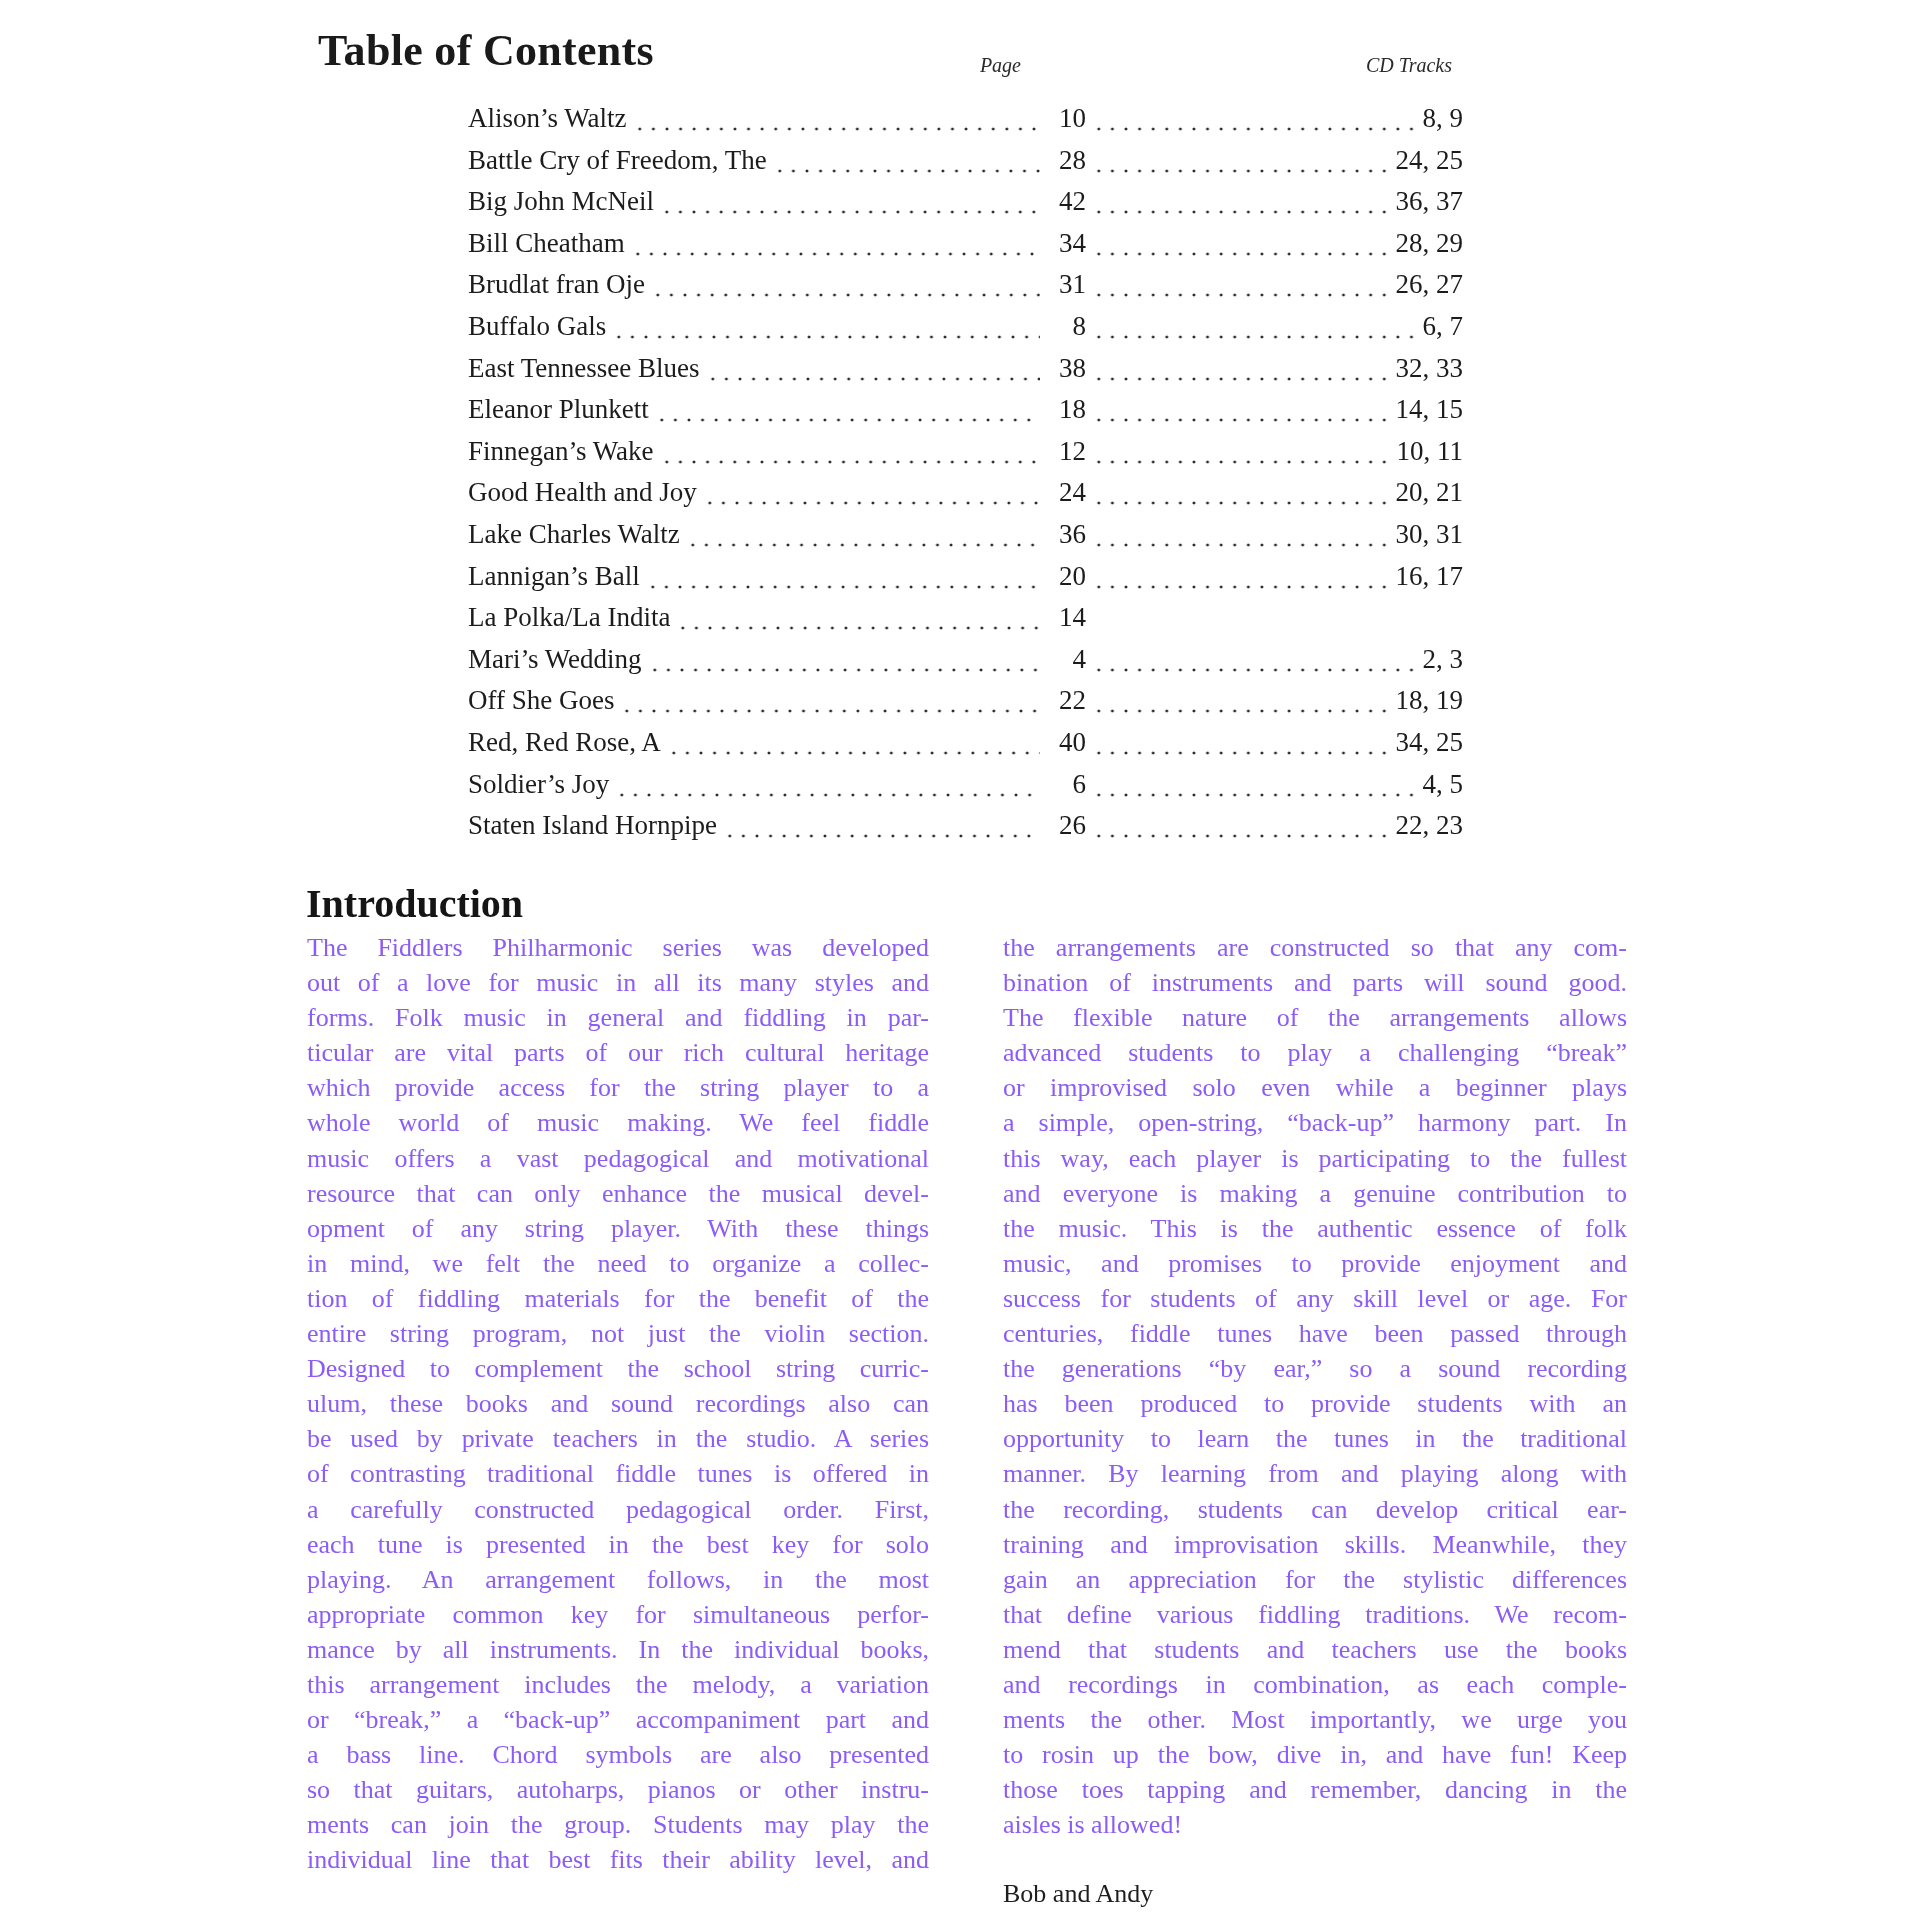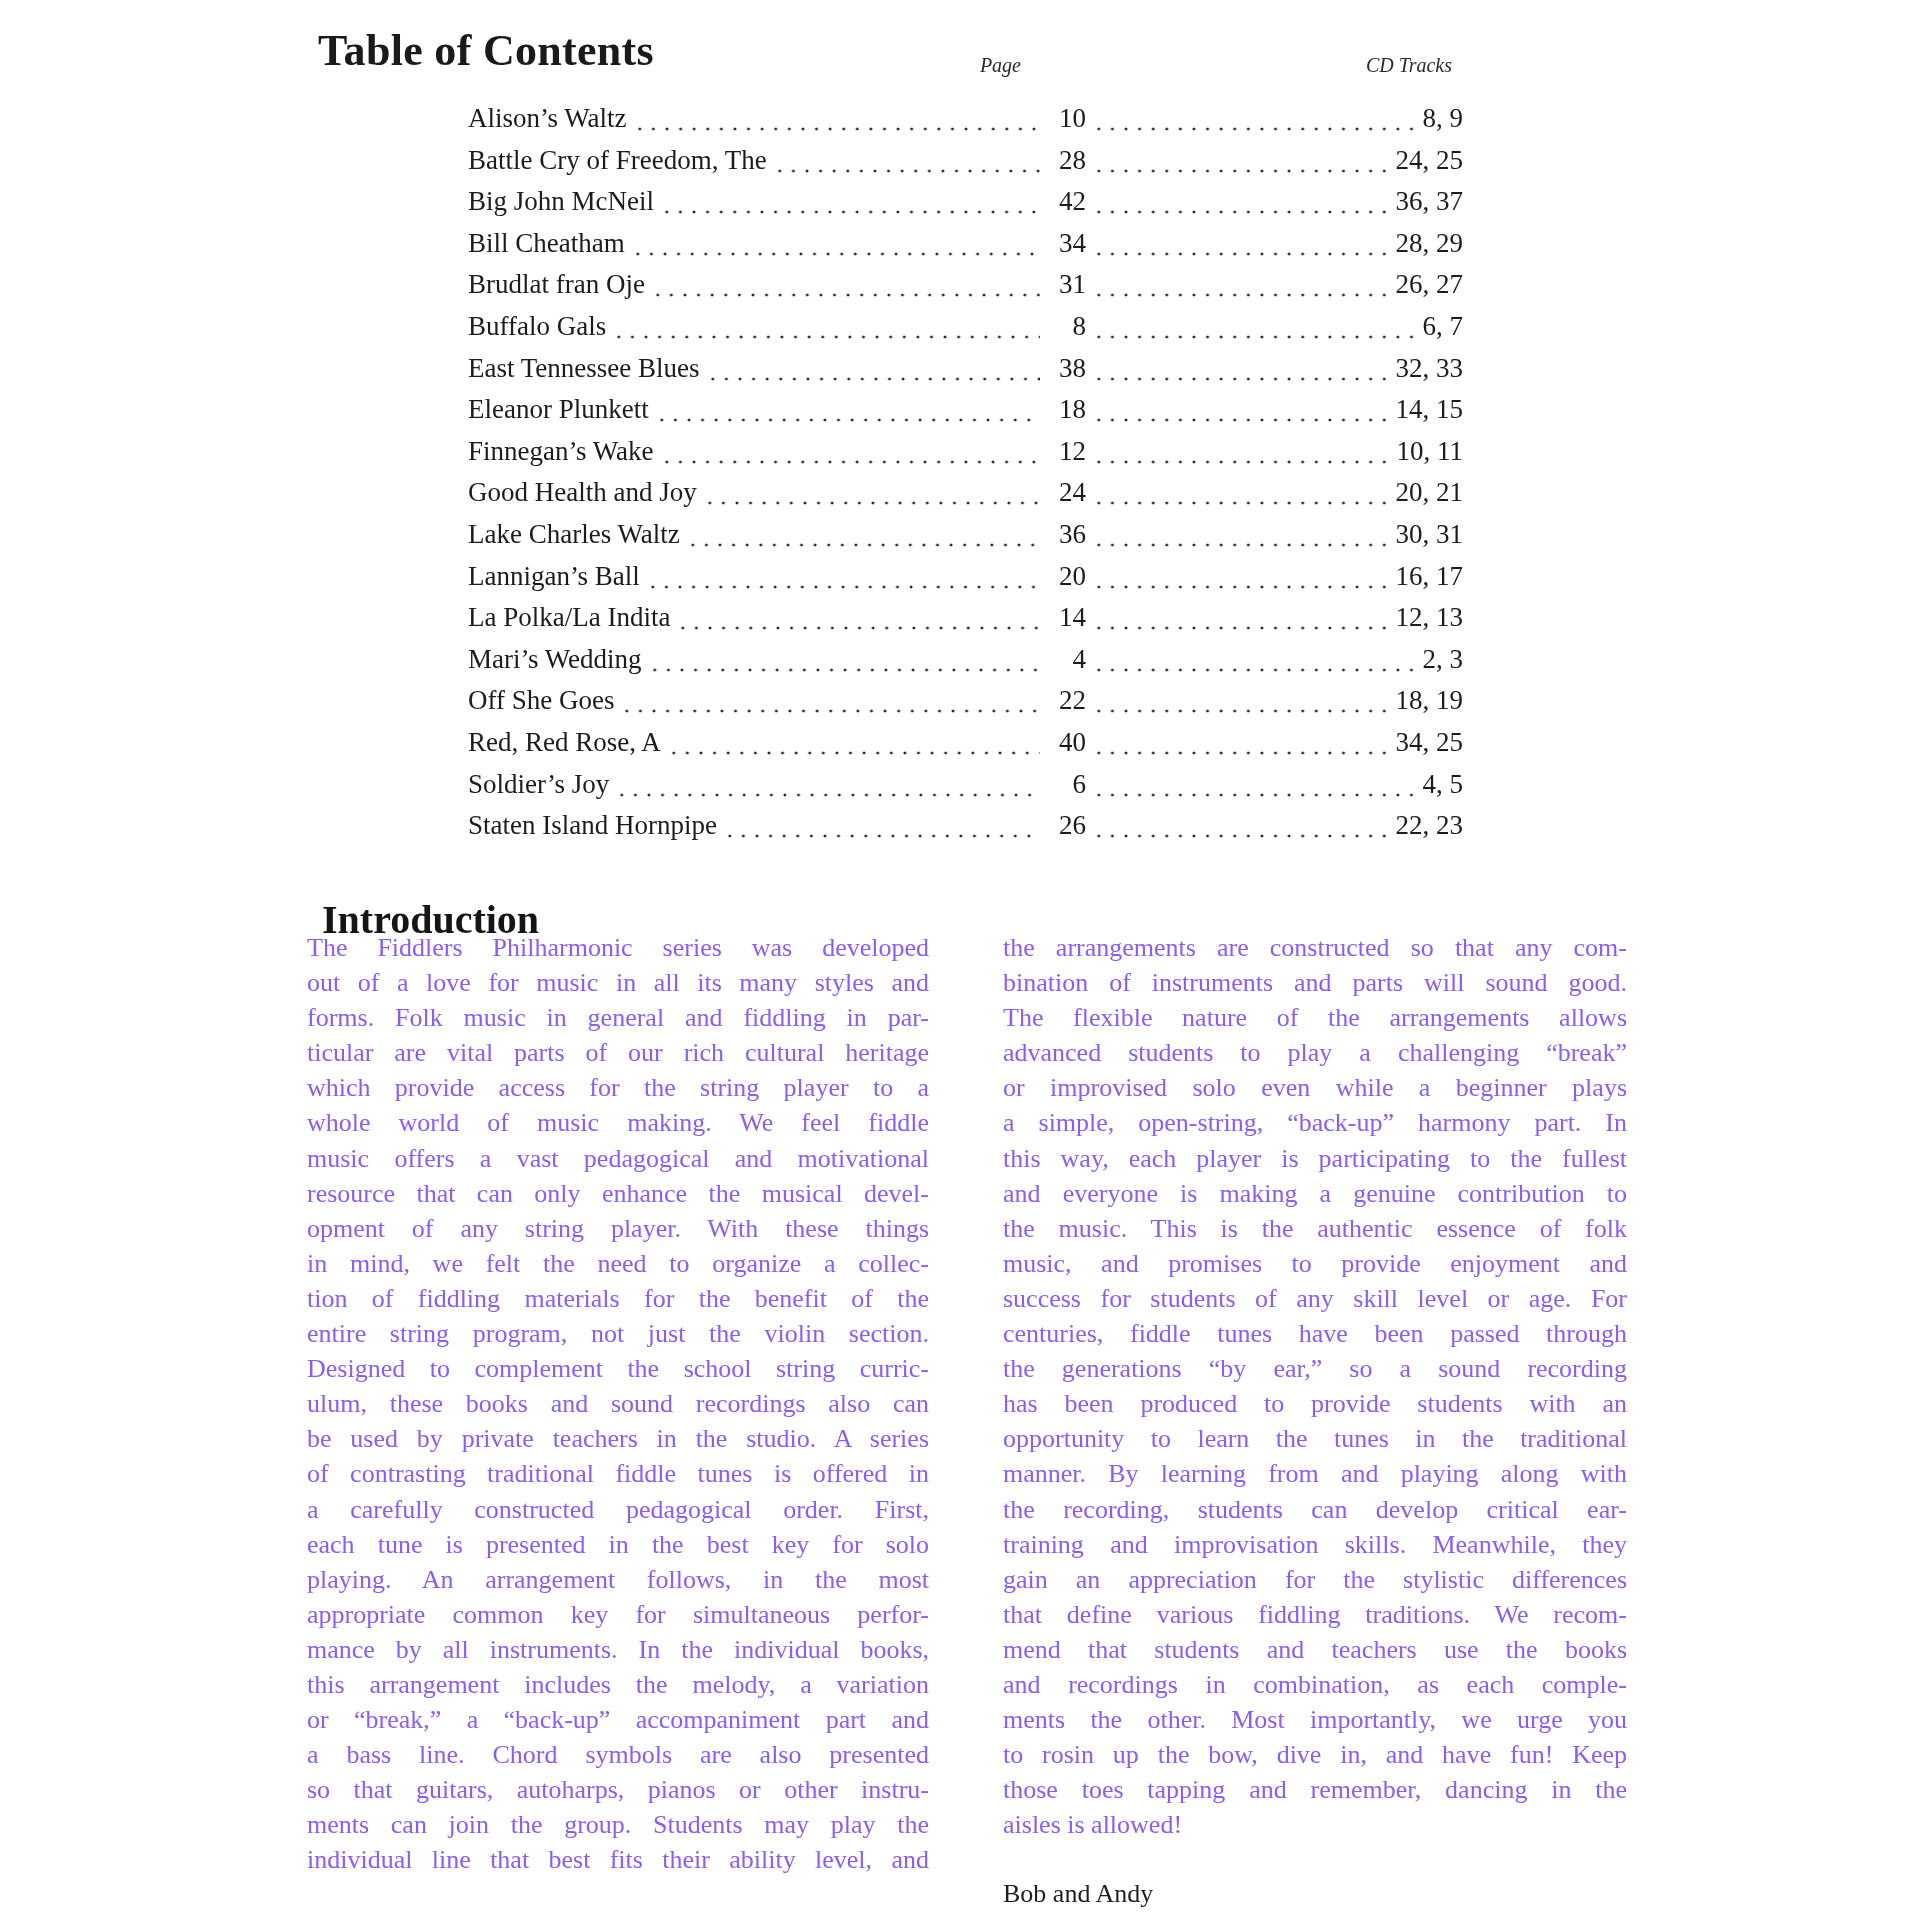--- a/index.html
+++ b/index.html
@@ -283,24 +283,20 @@
           <span class="leader"></span>
           <span class="toc-tracks">16, 17</span>
         </div>
     </li>
     <li class="toc-row">
       <div class="toc-left">
           <span class="toc-name">La Polka/La Indita</span>
           <span class="leader first"></span>
           <span class="toc-page">14</span>
         </div>
-      <div class="toc-right">
-          <span class="leader"></span>
-          <span class="toc-tracks">12, 13</span>
-        </div>
     </li>
     <li class="toc-row">
       <div class="toc-left">
           <span class="toc-name">Mari’s Wedding</span>
           <span class="leader first"></span>
           <span class="toc-page">4</span>
         </div>
       <div class="toc-right">
           <span class="leader"></span>
           <span class="toc-tracks">2, 3</span>
@@ -345,21 +341,21 @@
           <span class="leader first"></span>
           <span class="toc-page">26</span>
         </div>
       <div class="toc-right">
           <span class="leader"></span>
           <span class="toc-tracks">22, 23</span>
         </div>
     </li>
   </ul>
 
-  <h2 class="intro-heading" style="margin:16px;">Introduction</h2>
+  <h2 class="intro-heading" style="margin:0;">Introduction</h2>
 
   <div class="column left">
     <span class="line">The Fiddlers Philharmonic series was developed</span>
     <span class="line">out of a love for music in all its many styles and</span>
     <span class="line">forms. Folk music in general and fiddling in par-</span>
     <span class="line">ticular are vital parts of our rich cultural heritage</span>
     <span class="line">which provide access for the string player to a</span>
     <span class="line">whole world of music making. We feel fiddle</span>
     <span class="line">music offers a vast pedagogical and motivational</span>
     <span class="line">resource that can only enhance the musical devel-</span>

